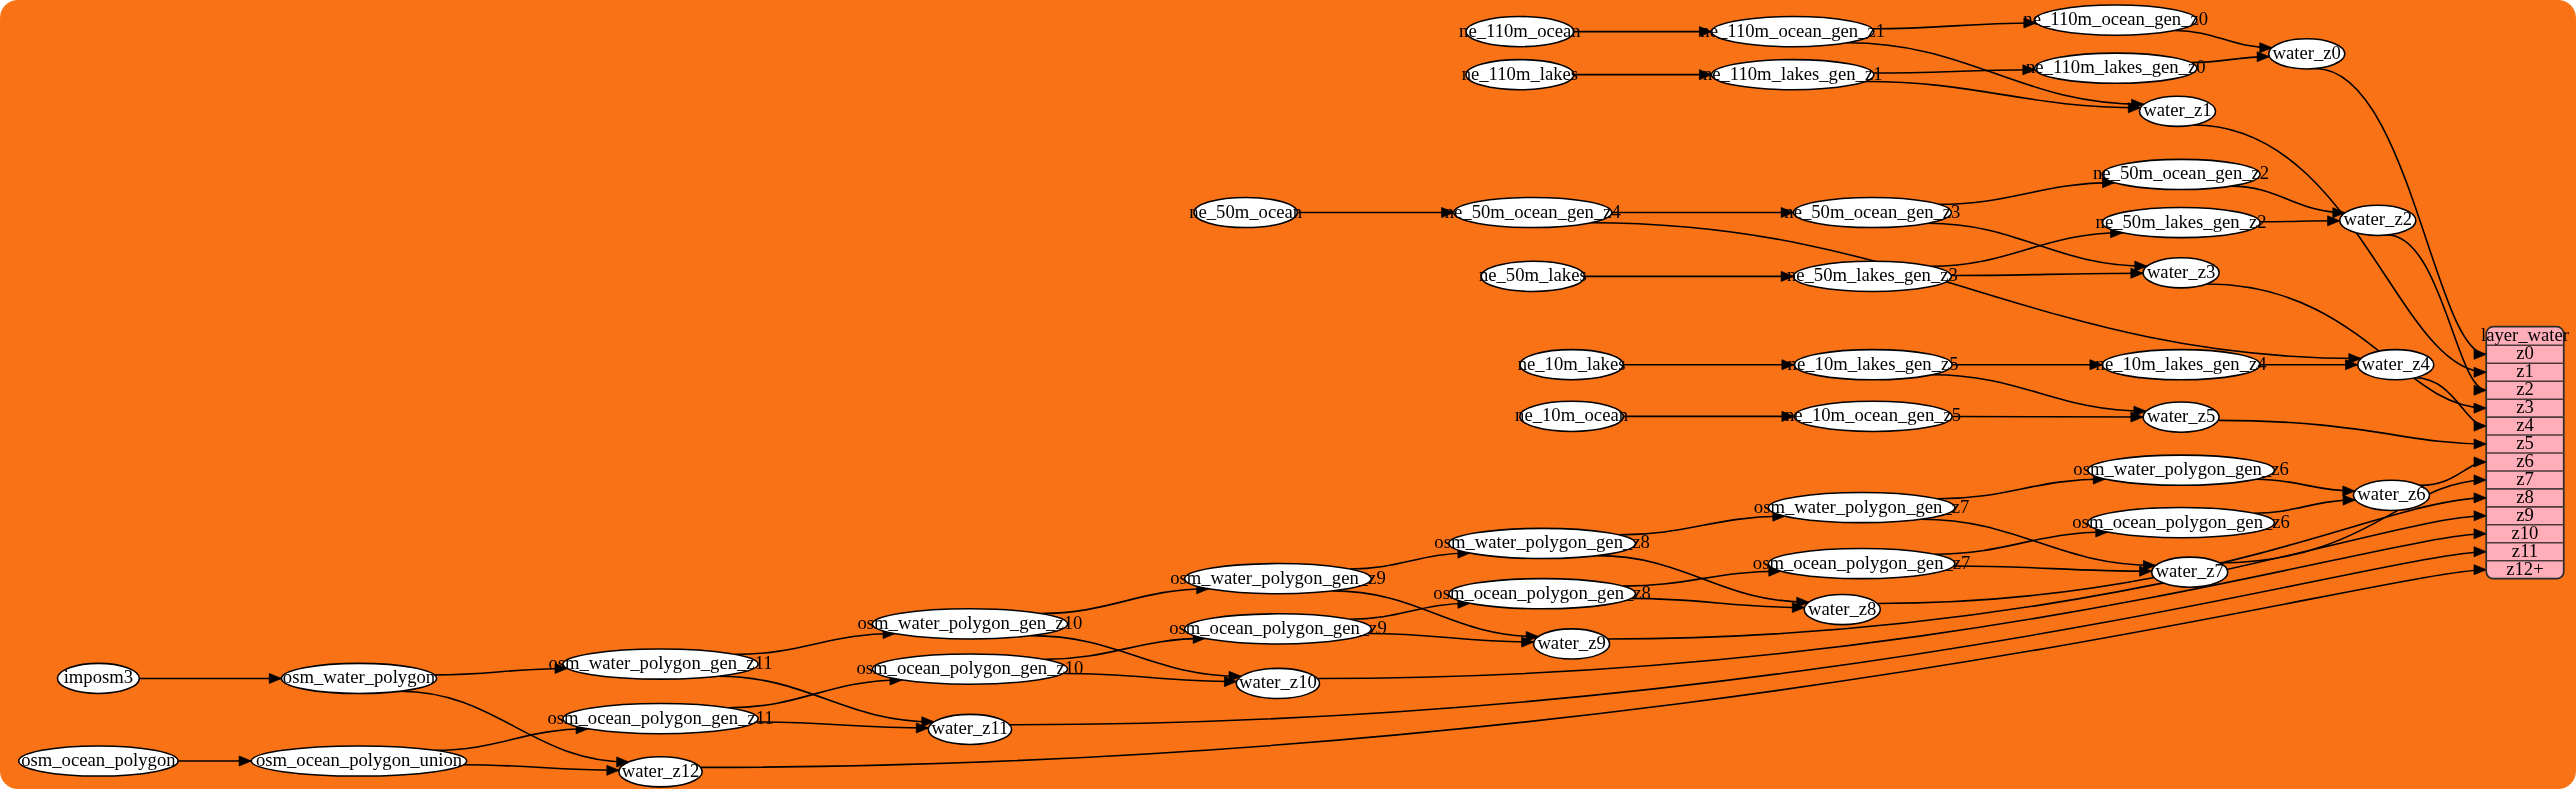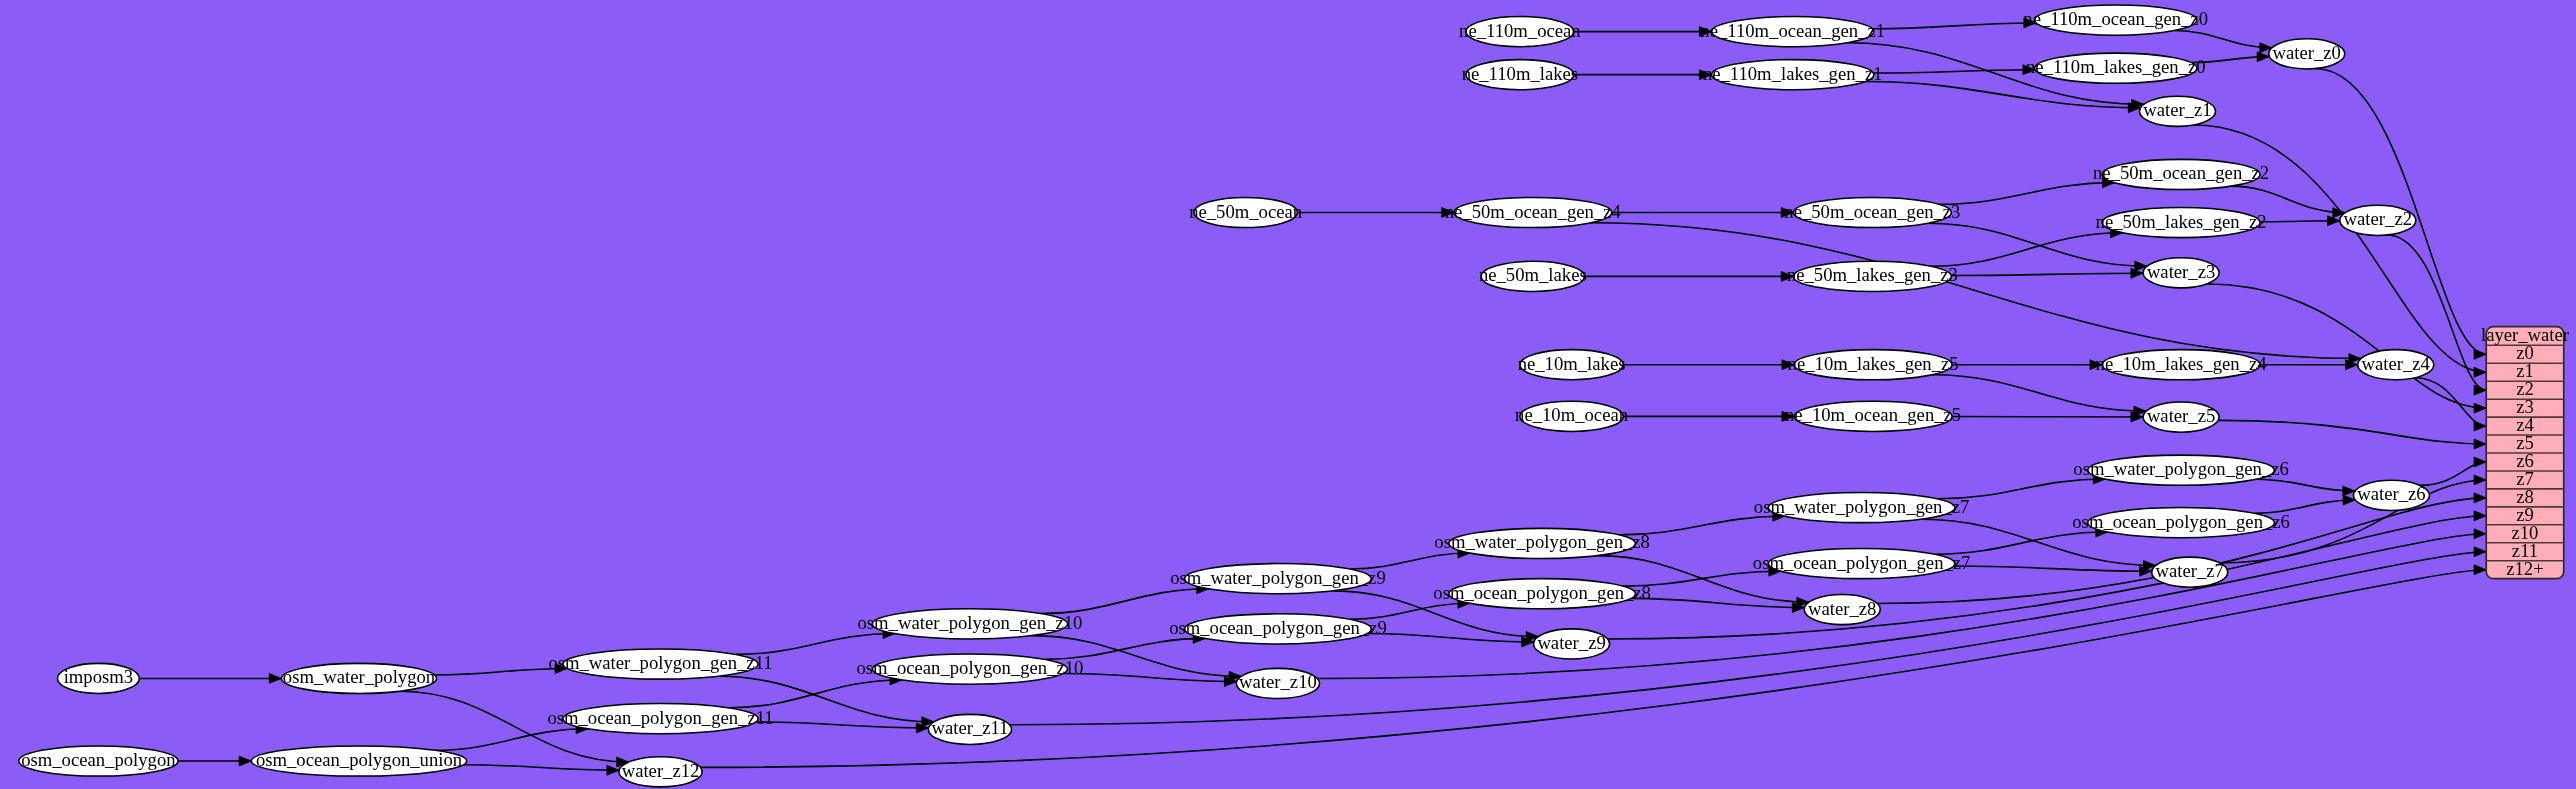--- a/index.html
+++ b/index.html
@@ -1,17 +1,17 @@
 <!DOCTYPE html>
 <html style="font-size:11.5px"><head>
 <meta charset="utf-8">
 <style>
   html,body{margin:0;padding:0;background:#ffffff;}
   body{font-family:"Liberation Serif", serif;}
-  #stage{position:relative;width:2576px;height:789px;background:#8b5cf6;overflow:hidden;}
+  #stage{position:relative;width:2576px;height:789px;background:#f97316;overflow:hidden;border-radius:18px;}
   svg#graph{position:absolute;left:0;top:0;width:2576px;height:789px;}
   .node-ellipse{fill:#ffffff;stroke:#000000;stroke-width:2.2;}
   .node-label{font-family:"Liberation Serif", serif;font-size:26px;fill:#000000;text-anchor:middle;dominant-baseline:middle;}
   .edge-path{fill:none;stroke:#000000;stroke-width:2.2;}
   .arrow-head{fill:#000000;stroke:#000000;stroke-width:1;}
   .rec-box{fill:#ffaeb9;stroke:#2b2b2b;stroke-width:2.4;}
   .rec-div{stroke:#4a3a3c;stroke-width:2.2;}
   .rec-label{font-family:"Liberation Serif", serif;font-size:26px;fill:#000000;text-anchor:middle;dominant-baseline:middle;}
 </style>
 </head>

